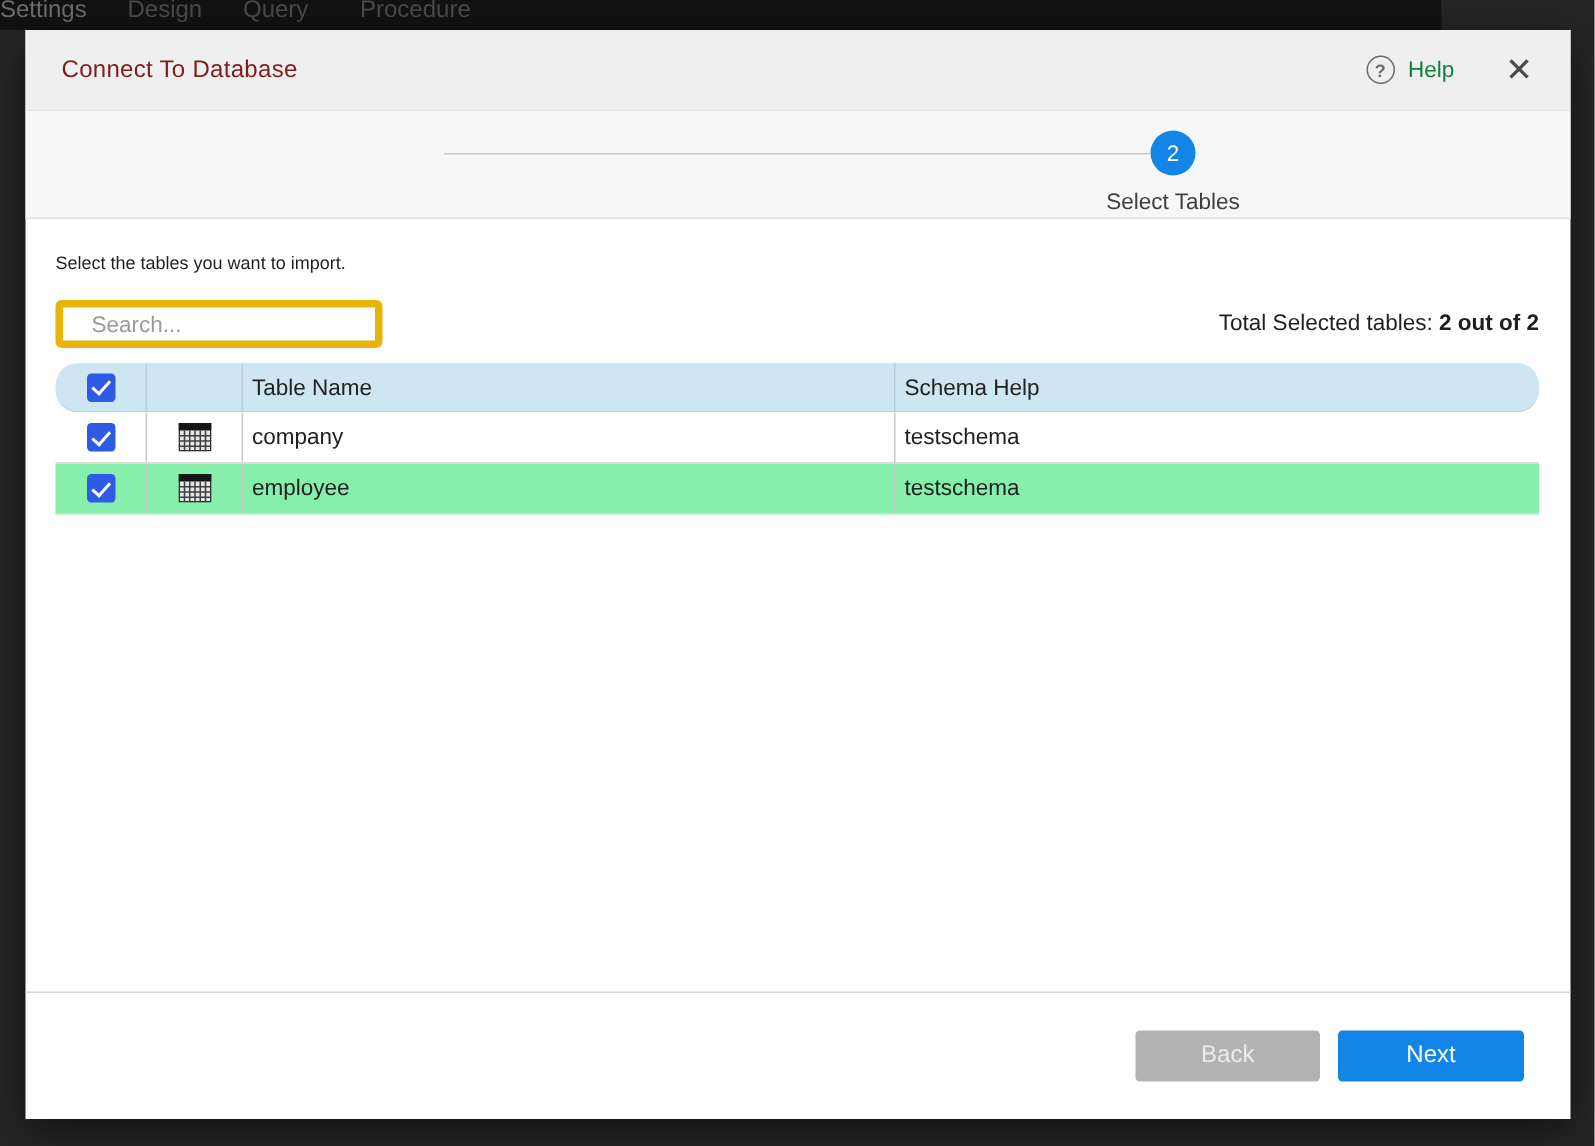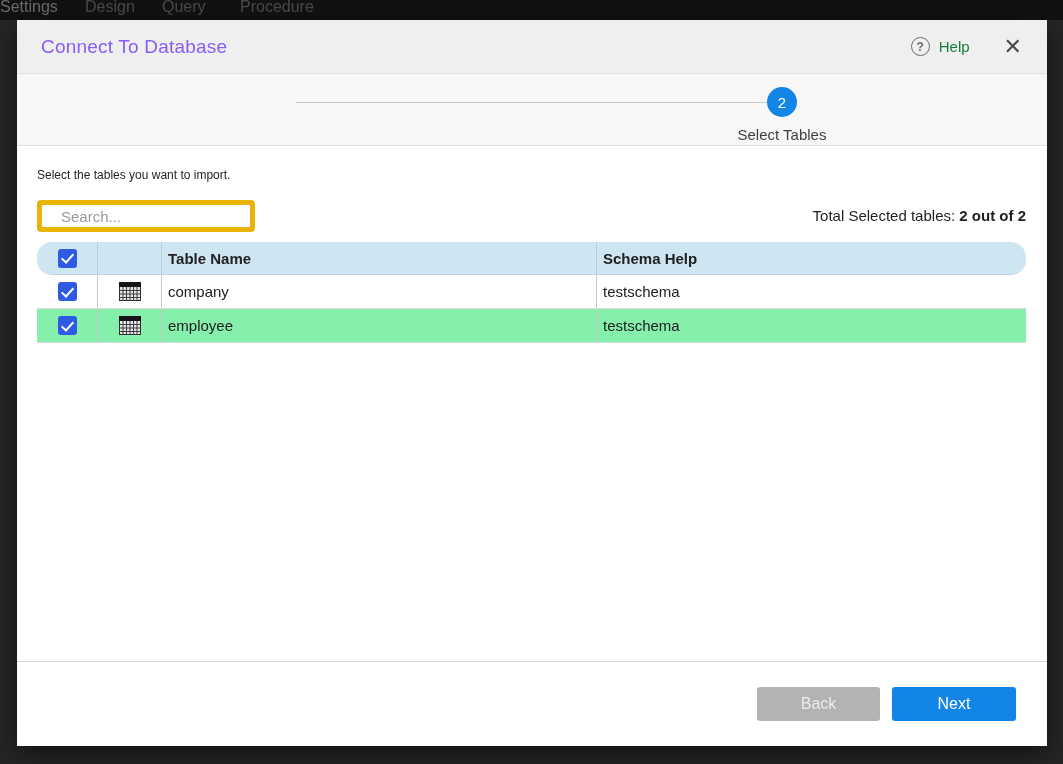--- a/index.html
+++ b/index.html
@@ -5,38 +5,38 @@
   * { margin:0; padding:0; box-sizing:border-box; }
   html,body { width:1063px; height:764px; overflow:hidden; }
   body {
     font-family:"Liberation Sans", sans-serif;
     background:#262626;
     position:relative;
     color:#212121;
   }
   
   .topbar {
-    position:absolute; left:0; top:0; width:1063px; height:20px;
+    position:absolute; left:0; top:0; width:961px; height:20px;
     background:#121212; overflow:hidden;
   }
   .topbar .menu-item {
     position:absolute; top:-2px; font-size:16px; color:#4c4c4c; white-space:nowrap;
   }
   .topbar .menu-item.active { color:#6e6e6e; }
 
   
   .modal {
     position:absolute; left:17px; top:20px; width:1030px; height:726px;
     background:#ffffff; box-shadow:0 8px 28px rgba(0,0,0,0.55);
   }
   .modal-header {
     height:53px; background:#efefef; display:flex; align-items:center;
     padding:0 25px 0 24px;
   }
-  .modal-title { font-size:19px; color:#8b5cf6; letter-spacing:.2px;text-align:center; }
+  .modal-title { font-size:16px; color:#7f1d1d; letter-spacing:.2px;text-align:center; }
   .header-right { margin-left:auto; display:flex; align-items:center; gap:12px; }
   .help-wrap { display:flex; align-items:center; gap:9px; cursor:pointer; margin-right:22px; }
   .help-circle {
     width:19px; height:19px; border:1.6px solid #6b6b6b; border-radius:50%;
     display:flex; align-items:center; justify-content:center;
     font-size:12px; color:#6b6b6b; font-weight:bold;
   }
   .help-text { font-size:15px; color:#15803d; }
   .close-x { font-size:22px; color:#4a4a4a; line-height:1; cursor:pointer; font-weight:400; }
 
@@ -76,21 +76,21 @@
   .total-line {
     position:absolute; right:21px; top:180px; height:32px; line-height:32px;
     font-size:15px; color:#1f1f1f;
   }
   .total-line b { font-weight:bold; }
 
   
   .table { position:absolute; left:20px; top:222px; width:989px; font-size:15px; }
   .t-row { display:flex; align-items:center; }
   .t-head {
-    background:#cee6f2; height:33px; border-bottom:1px solid #c2d4df; font-weight:bold;border-radius:15px;
+    background:#cee6f2; height:33px; border-bottom:1px solid #c2d4df; font-weight:normal;border-radius:15px;
   }
   .t-body-row { height:34px; border-bottom:1px solid #dcdcdc; background:#fff; }
   .t-body-row.alt { background:#86efac; }
   .cell { height:100%; display:flex; align-items:center; padding:0 5px; }
   .col-check { width:61px; justify-content:center; border-right:1px solid #c9c9c9; }
   .col-icon  { width:64px; justify-content:center; border-right:1px solid #c9c9c9; }
   .col-table { width:435px; padding-left:6px; border-right:1px solid #c9c9c9; }
   .col-schema{ flex:1; padding-left:6px; }
   .t-head .col-check, .t-head .col-icon, .t-head .col-table { border-right-color:#b9cdda; }
 

